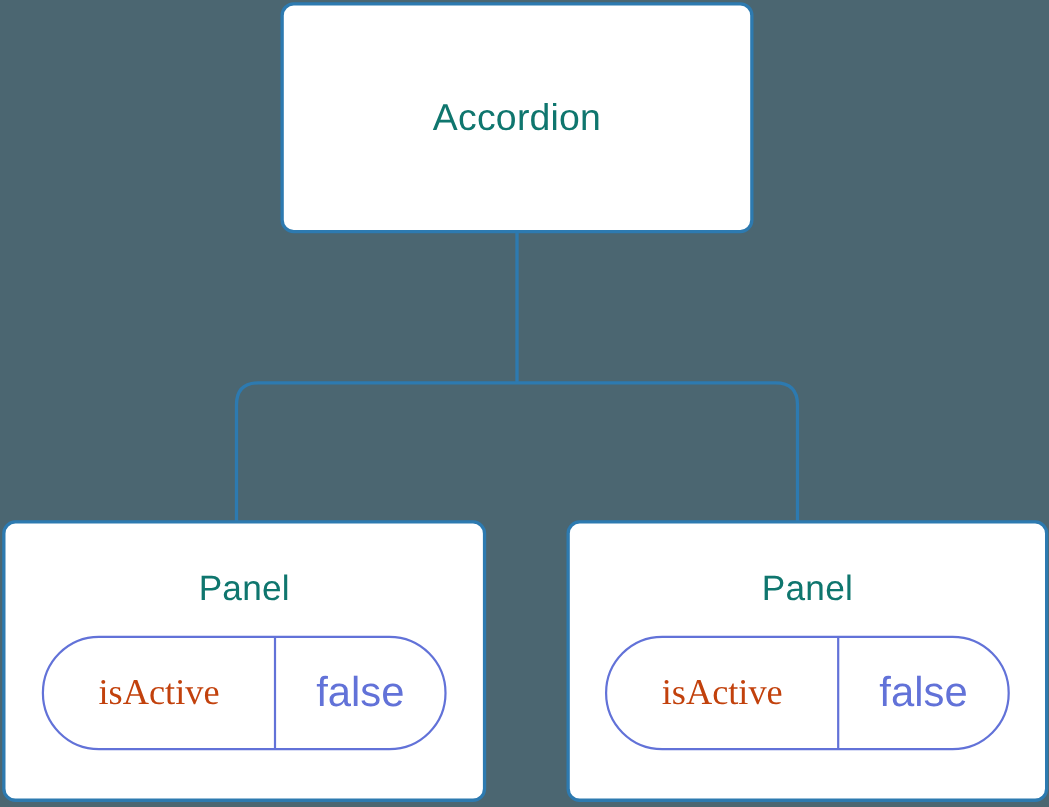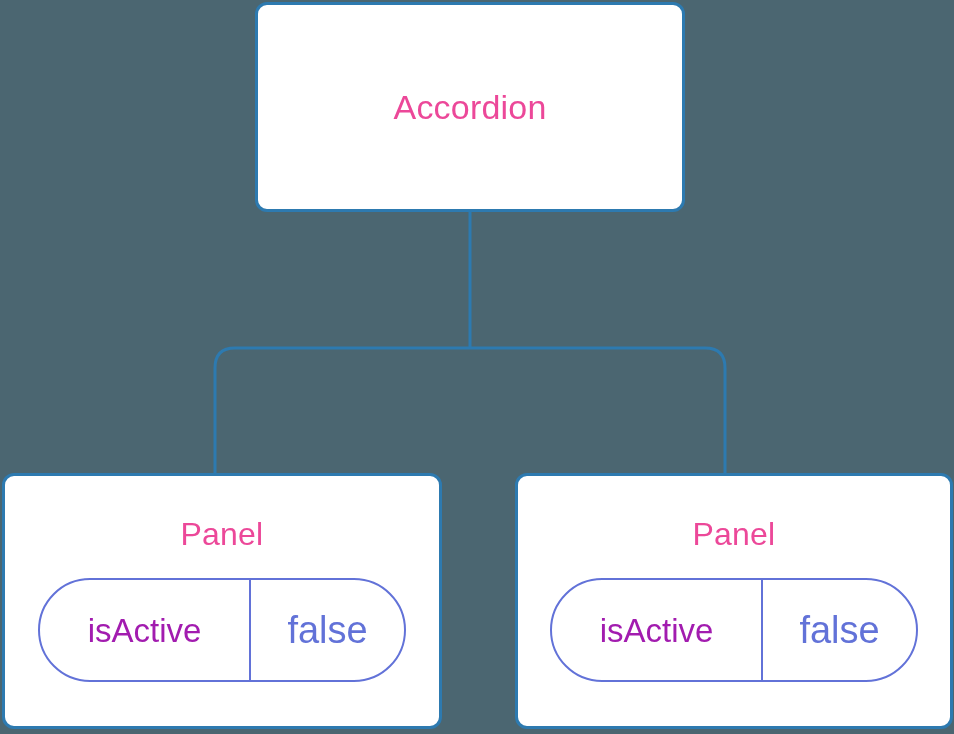--- a/index.html
+++ b/index.html
@@ -62,21 +62,21 @@
 
   .node-card.leaf-right {
     left: 515px;
     top: 473px;
     width: 438px;
     height: 256px;
     padding-top: 42px;
   }
 
   .node-title {
-    color: #ec4899;
+    color: #0f766e;
     font-size: 34px;
     font-weight: 400;
     letter-spacing: 0.2px;
     line-height: 1;
     text-align: center;
   }
 
   .node-card.leaf-left .node-title,
   .node-card.leaf-right .node-title {
     font-size: 32px;
@@ -95,24 +95,25 @@
     overflow: hidden;
     background: transparent;
   }
 
   .prop-key {
     flex: 0 0 58%;
     display: flex;
     align-items: center;
     justify-content: center;
     border-right: 2px solid #6272d8;
-    color: #a21caf;
+    color: #c2410c;
     font-size: 33px;
     line-height: 1;
     box-sizing: border-box;
+    font-family: Liberation Serif, serif;
   }
 
   .prop-value {
     flex: 1 1 auto;
     display: flex;
     align-items: center;
     justify-content: center;
     color: #6272d8;
     font-size: 38px;
     line-height: 1;

